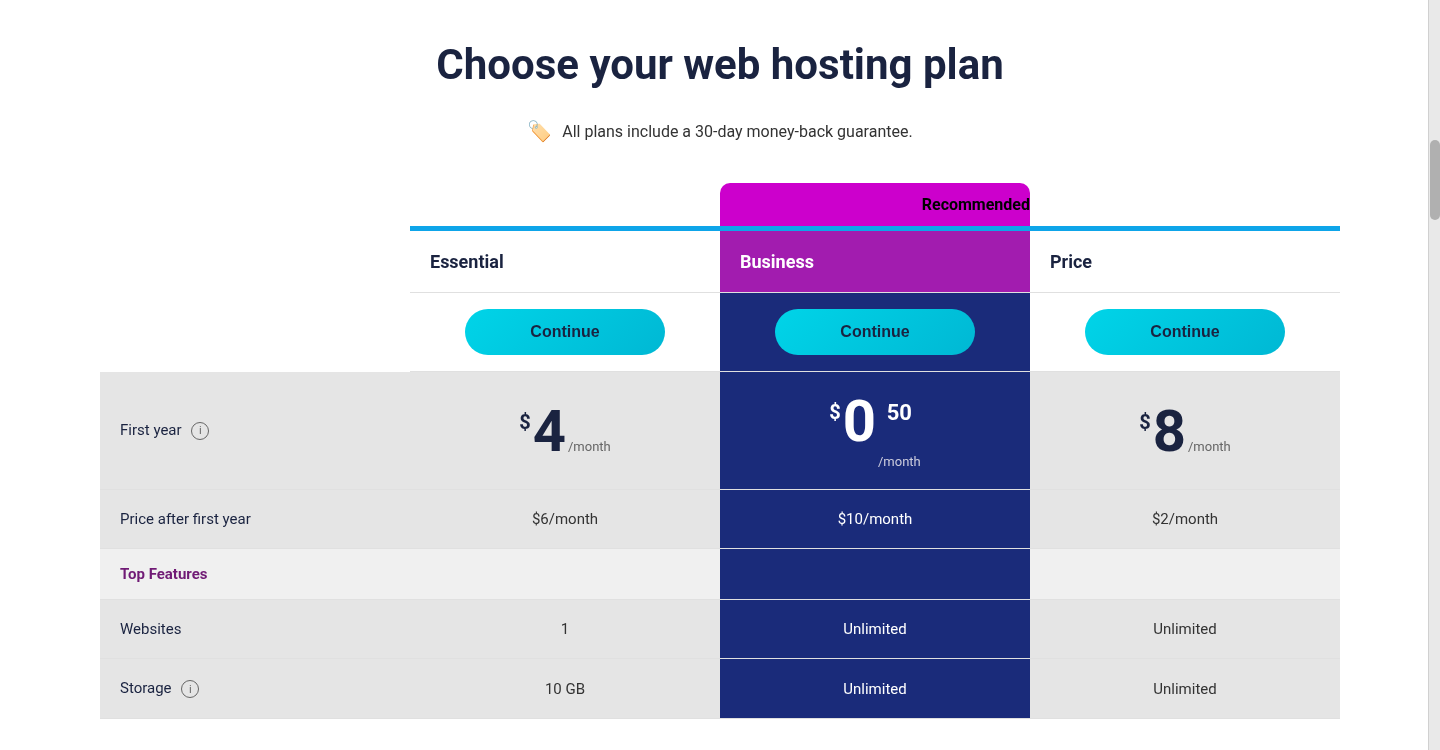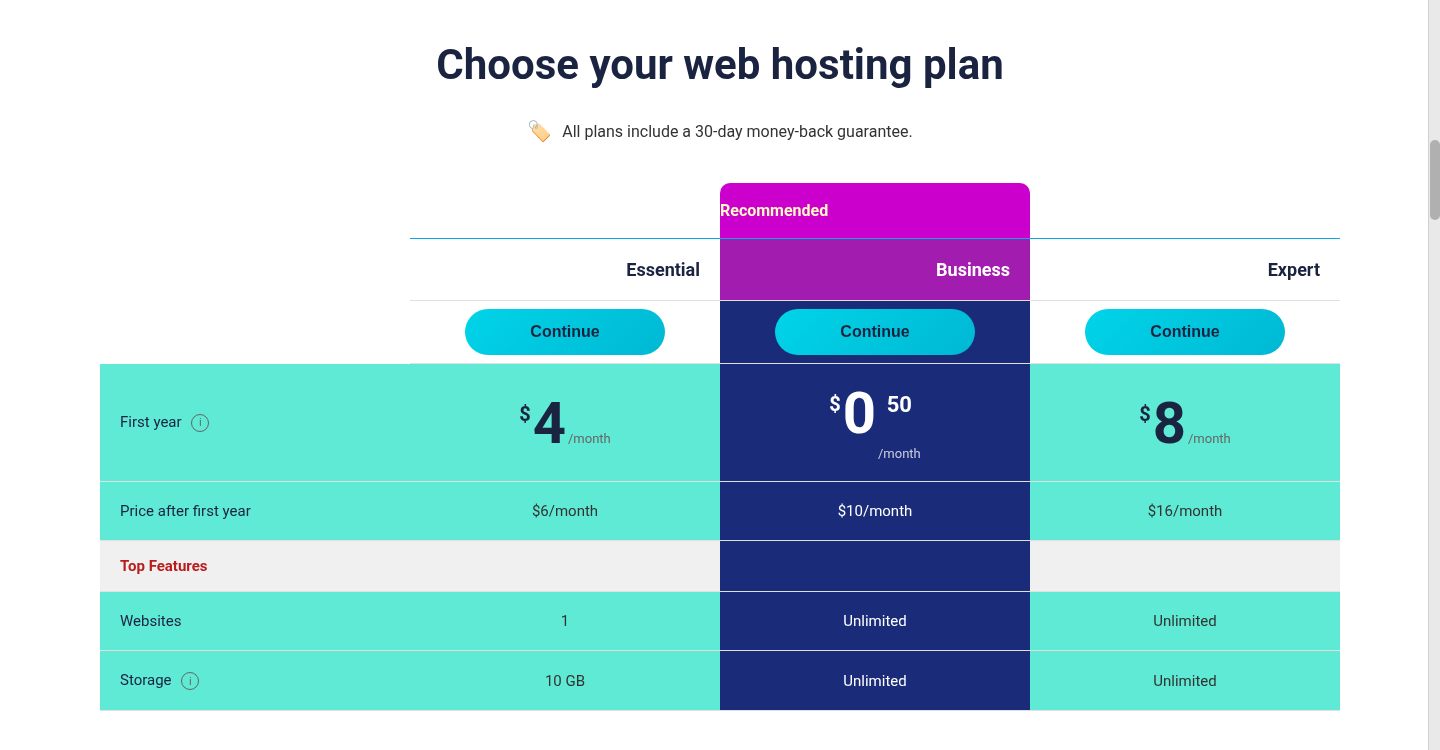--- a/index.html
+++ b/index.html
@@ -73,54 +73,54 @@
     }
 
     
     .recommended-row td {
       padding: 0;
       border: none;
     }
 
     .recommended-badge {
       background: #cc00cc;
-      color: #fef9c3;
+      color: #000000;
       font-weight: 700;
       font-size: 16px;
-      text-align: left;
-      padding: 18px 0;
+      text-align: right;
+      padding: 12px 0;
       border-radius: 10px 10px 0 0;
     }
 
     
     .plan-header-row td {
-      border-top: 1px solid #0ea5e9;
+      border-top: 5px solid #0ea5e9;
       border-bottom: 1px solid #e0e0e0;
       padding: 20px 20px;
-      text-align: right;
+      text-align: left;
       font-weight: 700;
       font-size: 18px;
       color: #1a2340;
       background: #fff;
     }
 
     .plan-header-row td.business-col {
       background: #a21caf;
       color: #fff;
     }
 
     .plan-header-row td.label-col {
       text-align: left;
       border: none;
       background: #fff;
     }
 
     
     .button-row td {
-      padding: 8px 20px;
+      padding: 16px 20px;
       text-align: center;
       border-bottom: 1px solid #e0e0e0;
       background: #fff;
     }
 
     .button-row td.business-col {
       background: #1a2b7a;
     }
 
     .button-row td.label-col {
@@ -140,21 +140,21 @@
       width: 200px;
     }
 
     
     .data-row td {
       padding: 20px 20px;
       border-bottom: 1px solid #e0e0e0;
       text-align: center;
       font-size: 15px;
       color: #333;
-      background: #5eead4;
+      background: #e5e5e5;
     }
 
     .data-row td.label-col {
       text-align: left;
       color: #1a2340;
       font-size: 15px;
       border-left: none;
     }
 
     .data-row td.business-col {
@@ -214,21 +214,21 @@
     .business-col .price-period {
       color: #ccd;
     }
 
     
     .section-header-row td {
       background: #f0f0f0;
       padding: 16px 20px;
       font-weight: 700;
       font-size: 15px;
-      color: #b91c1c;
+      color: #701a75;
       border-bottom: 1px solid #e0e0e0;
     }
 
     .section-header-row td.label-col {
       text-align: left;
     }
 
     .section-header-row td.business-col {
       background: #1a2b7a;
     }
@@ -283,21 +283,21 @@
       <td class="plan-col">
         <div class="recommended-badge">Recommended</div>
       </td>
       <td class="plan-col"></td>
     </tr>
 
     <tr class="plan-header-row">
       <td class="label-col plan-col"></td>
       <td class="plan-col">Essential</td>
       <td class="plan-col business-col">Business</td>
-      <td class="plan-col">Expert</td>
+      <td class="plan-col">Price</td>
     </tr>
 
     <tr class="button-row">
       <td class="label-col plan-col"></td>
       <td class="plan-col">
         <button class="continue-btn">Continue</button>
       </td>
       <td class="plan-col business-col">
         <button class="continue-btn">Continue</button>
       </td>
@@ -340,21 +340,21 @@
         </div>
       </td>
     </tr>
 
     <tr class="data-row">
       <td class="label-col plan-col">
         <span>Price after first year</span>
       </td>
       <td class="plan-col">$6/month</td>
       <td class="plan-col business-col">$10/month</td>
-      <td class="plan-col">$16/month</td>
+      <td class="plan-col">$2/month</td>
     </tr>
 
     <tr class="section-header-row">
       <td class="label-col plan-col">Top Features</td>
       <td class="plan-col"></td>
       <td class="plan-col business-col"></td>
       <td class="plan-col"></td>
     </tr>
 
     <tr class="data-row">

